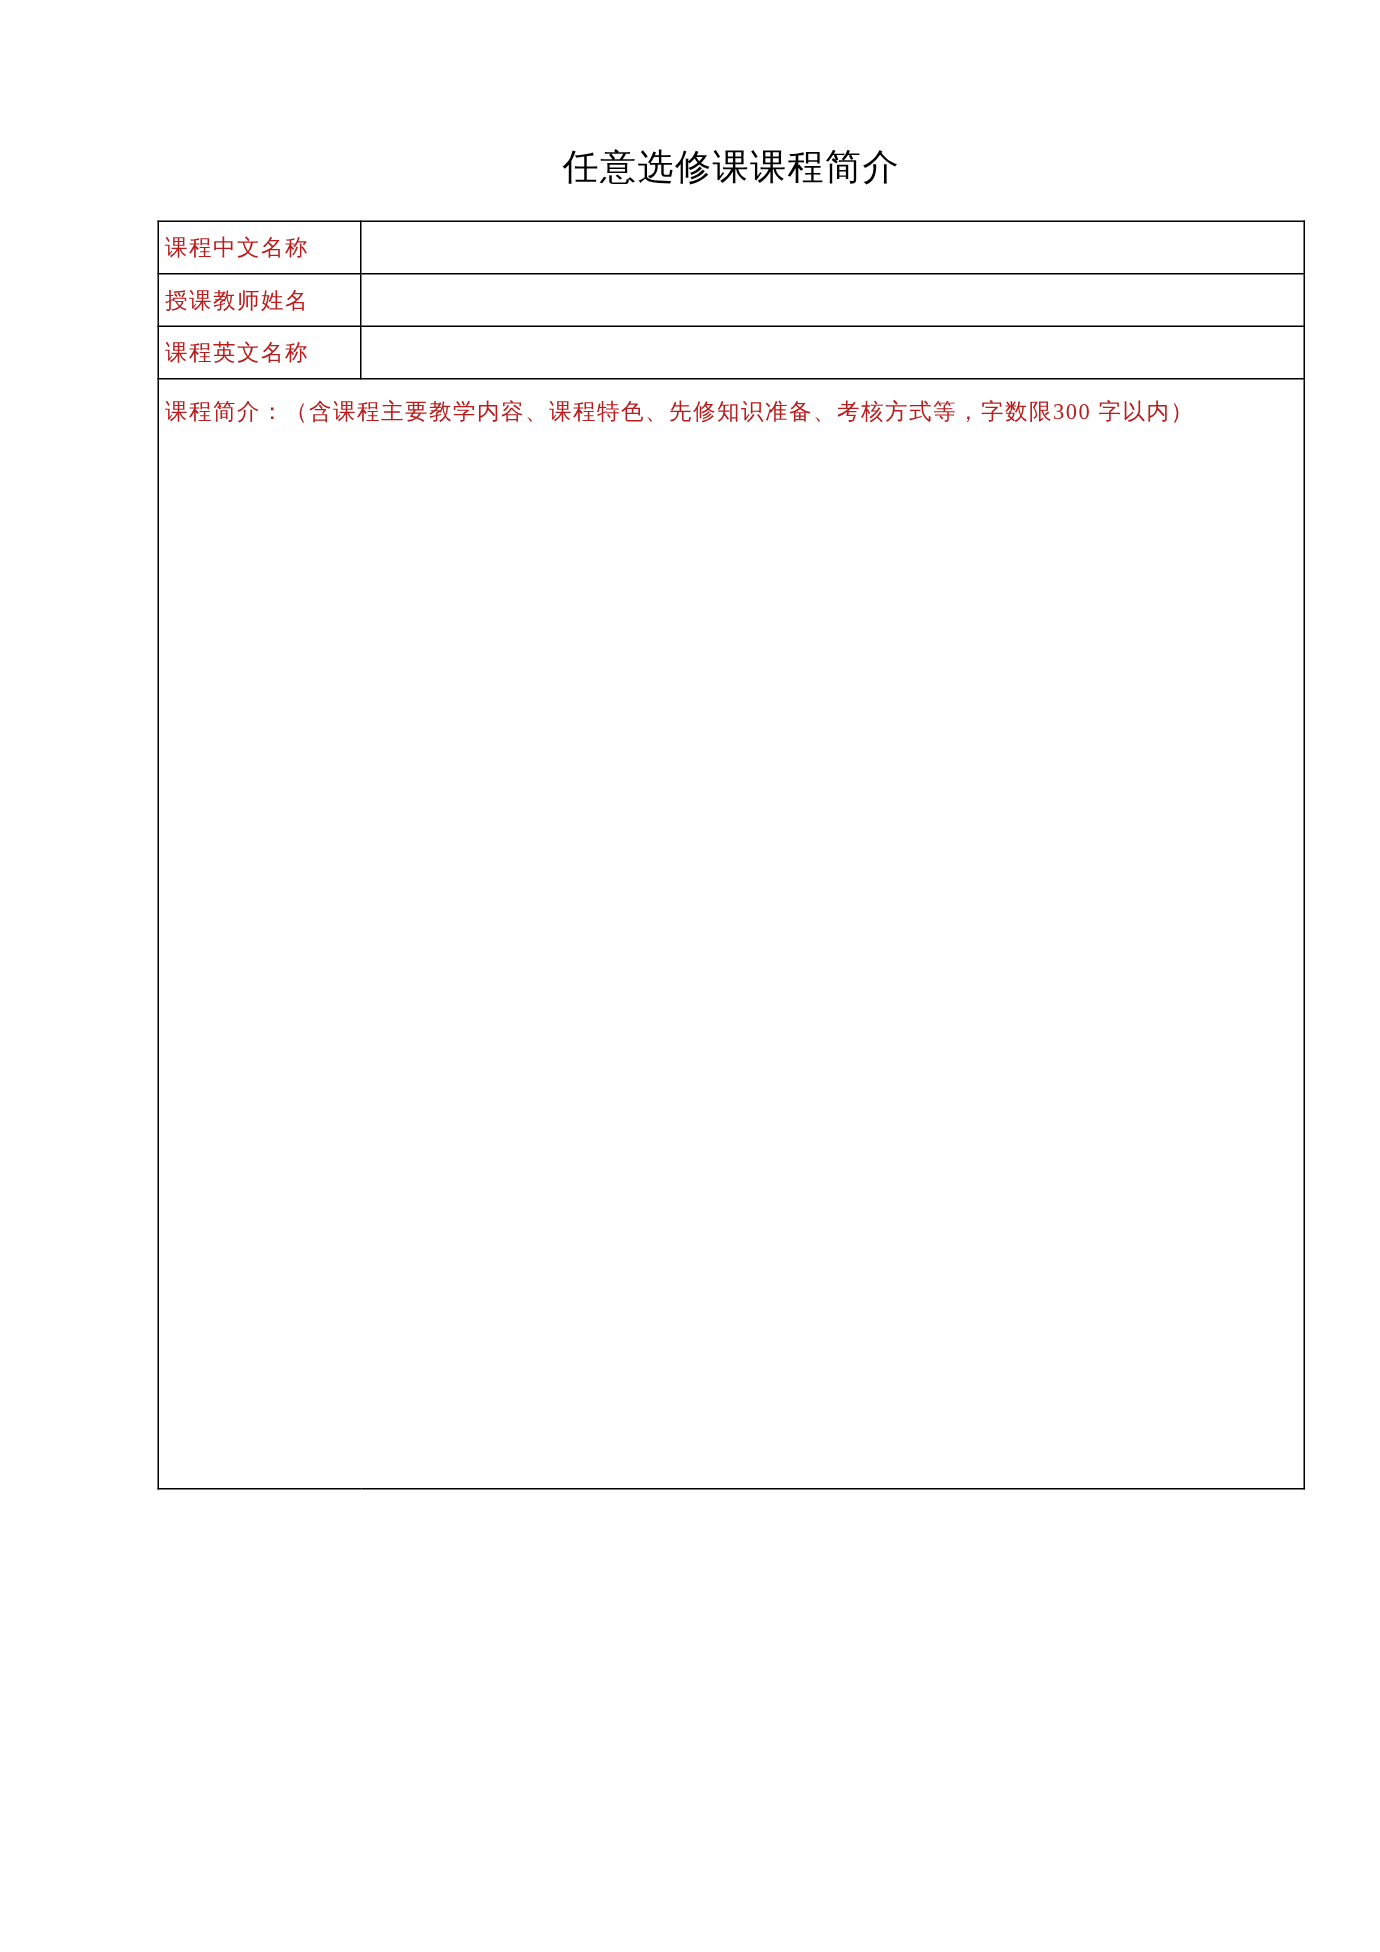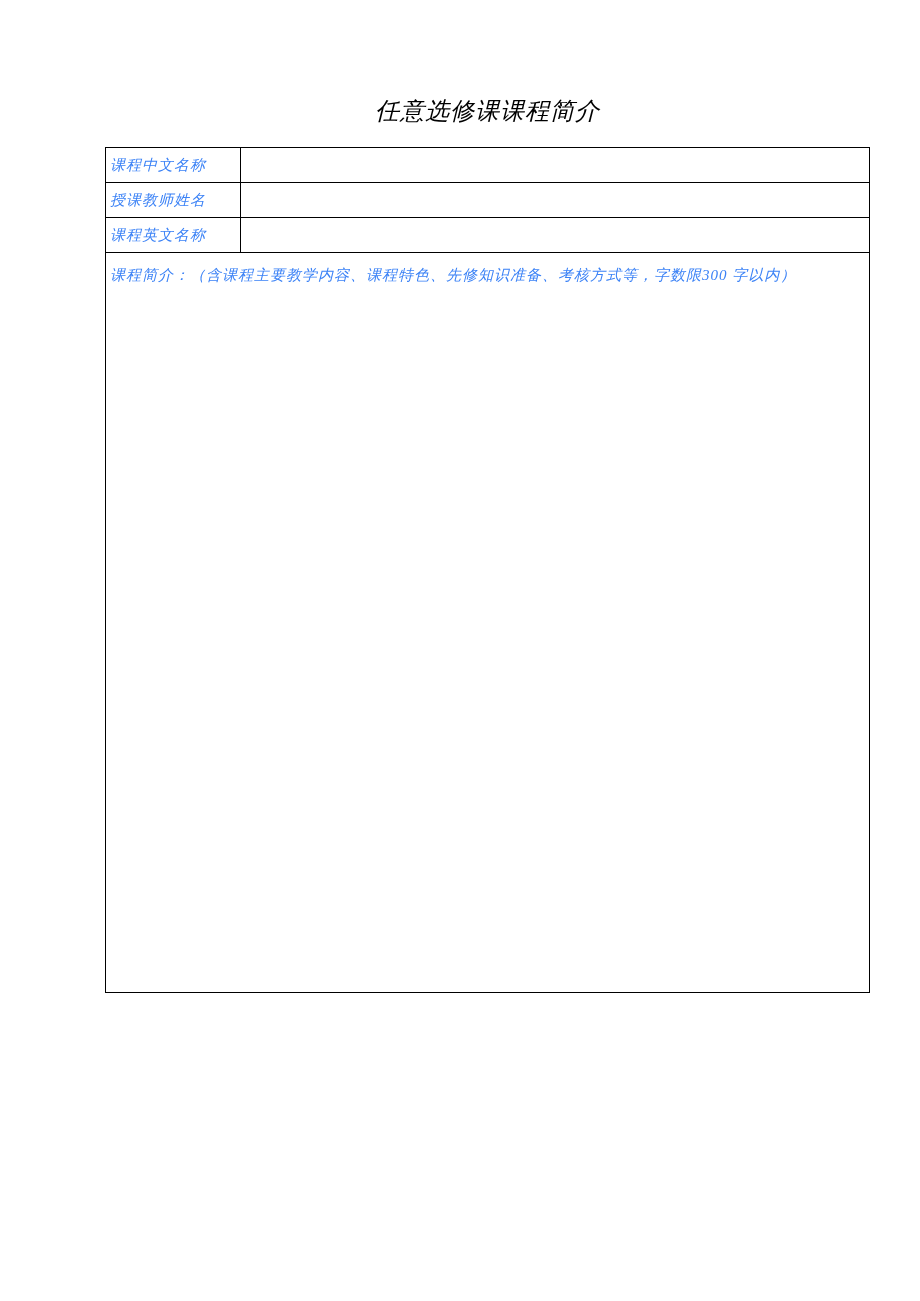--- a/index.html
+++ b/index.html
@@ -9,40 +9,39 @@
     }
     body {
       background: #ffffff;
       width: 920px;
       height: 1301px;
       font-family: "SimSun", "宋体", serif;
       position: relative;
     }
     .page-container {
       padding: 95px 50px 0 105px;
-      font-style: italic;
     }
     .title {
       text-align: center;
       font-size: 24px;
       font-weight: normal;
       letter-spacing: 1px;
       margin-bottom: 20px;
       color: #000;
     }
     .form-table {
       width: 100%;
       border-collapse: collapse;
       border: 1px solid #000;
     }
     .form-table td {
       border: 1px solid #000;
       padding: 6px 4px;
       font-size: 15px;
-      color: #3b82f6;
+      color: #b91c1c;
       vertical-align: middle;
       height: 35px;
     }
     .label-cell {
       width: 135px;
       letter-spacing: 1px;
     }
     .value-cell {
       width: auto;
     }

